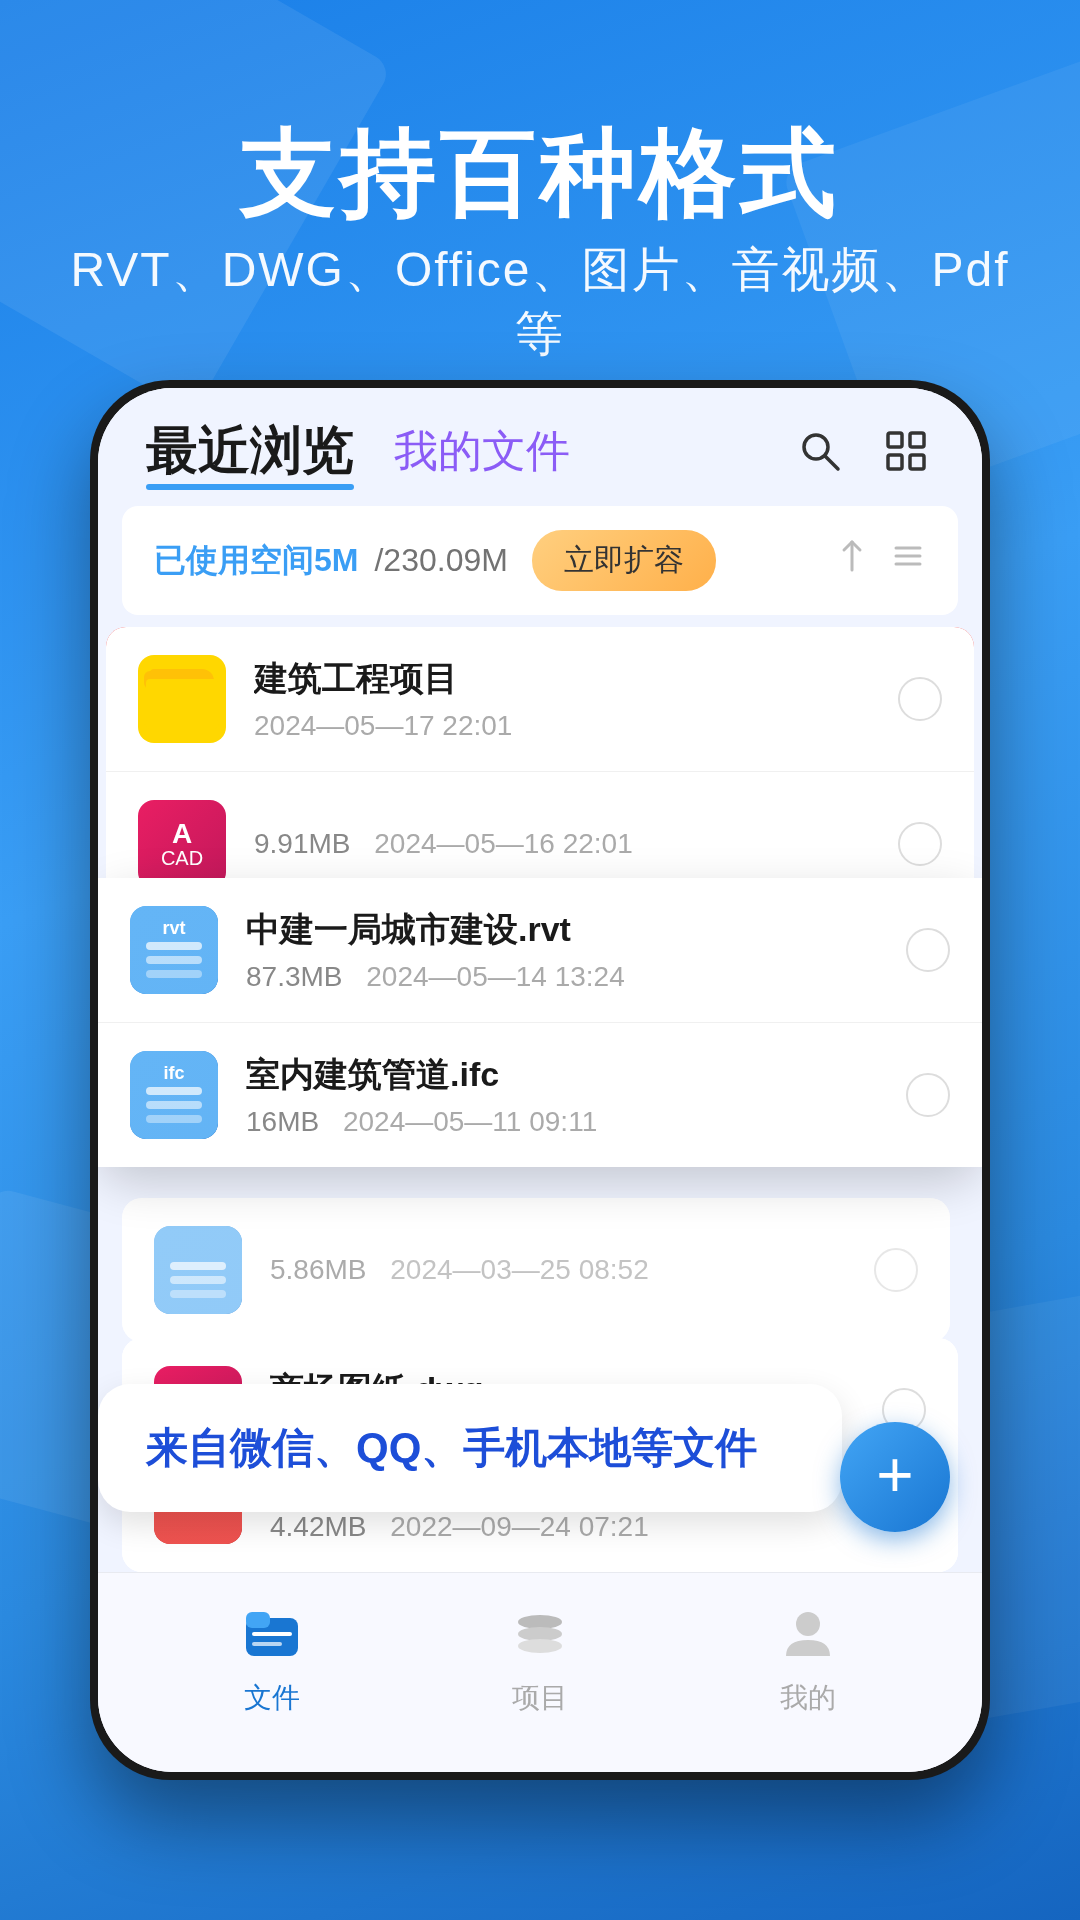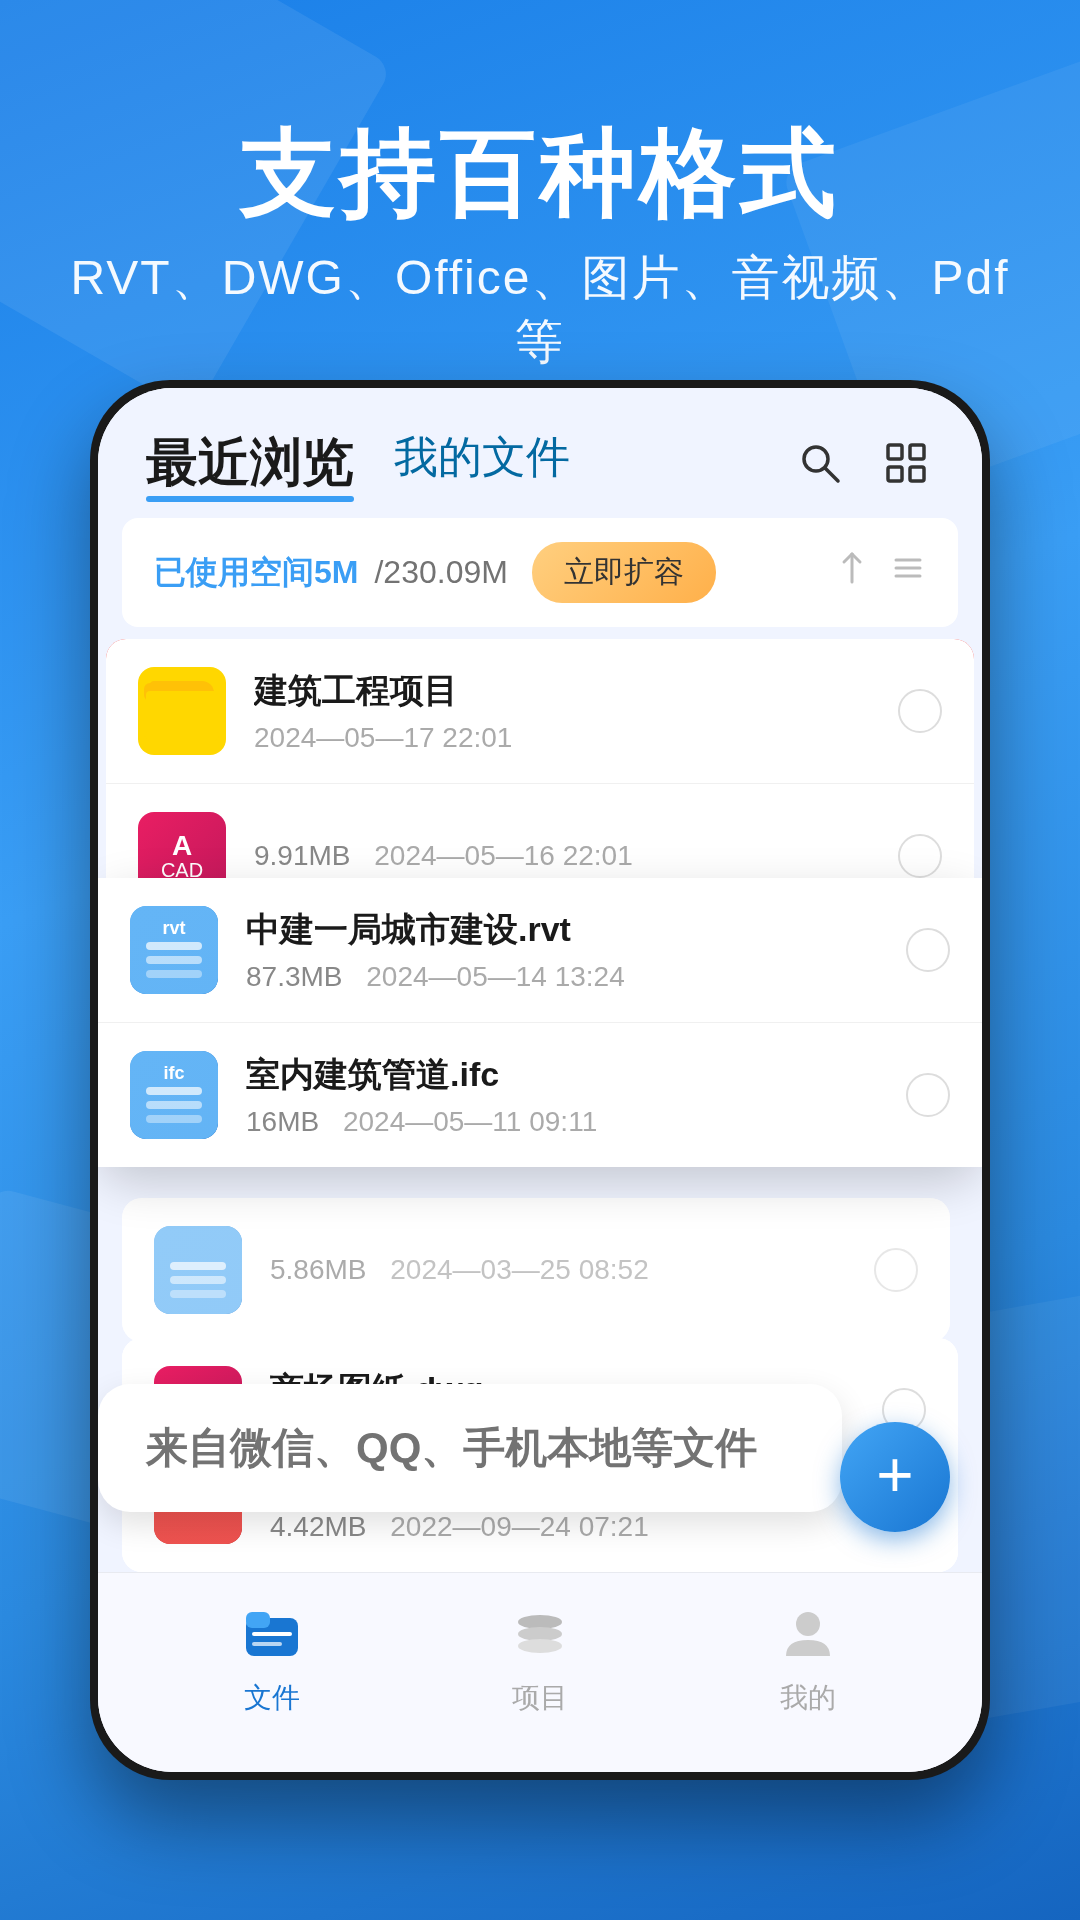--- a/index.html
+++ b/index.html
@@ -65,21 +65,21 @@
       position: relative;
       z-index: 2;
     }
 
     .hero-title {
       font-size: 96px;
       font-weight: 900;
       color: #ffffff;
       letter-spacing: 4px;
       line-height: 1.1;
-      margin-bottom: 20px;
+      margin-bottom: 12px;
     }
 
     .hero-subtitle {
       font-size: 48px;
       color: rgba(255,255,255,0.95);
       font-weight: 400;
       letter-spacing: 2px;
     }
 
     
@@ -102,22 +102,23 @@
       height: 100%;
       background: #f0f4ff;
       border-radius: 74px;
       overflow: hidden;
       position: relative;
     }
 
     
     .app-header {
       background: #f0f4ff;
-      padding: 40px 48px 20px;
-      display: flex;
+      padding: 28px 48px 20px;
+      display: flex;
+      align-items: center;
       gap: 40px;
     }
 
     .header-title-recent {
       font-size: 52px;
       font-weight: 800;
       color: #1a1a1a;
       position: relative;
     }
 
@@ -127,21 +128,21 @@
       bottom: -4px;
       left: 0;
       width: 100%;
       height: 6px;
       background: #3a9ef5;
       border-radius: 3px;
     }
 
     .header-title-files {
       font-size: 44px;
-      color: #0369a1;
+      color: #8b5cf6;
       font-weight: 400;
     }
 
     .header-icons {
       margin-left: auto;
       display: flex;
       gap: 30px;
       align-items: center;
     }
 
@@ -350,21 +351,21 @@
       right: 140px;
       background: white;
       border-radius: 32px;
       padding: 36px 48px;
       box-shadow: 0 12px 32px rgba(0,0,0,0.12);
       z-index: 10;
     }
 
     .source-text {
       font-size: 42px;
-      color: #737373;
+      color: #1d4ed8;
       font-weight: 700;
     }
 
     
     .fab {
       position: absolute;
       bottom: 240px;
       right: 32px;
       width: 110px;
       height: 110px;

